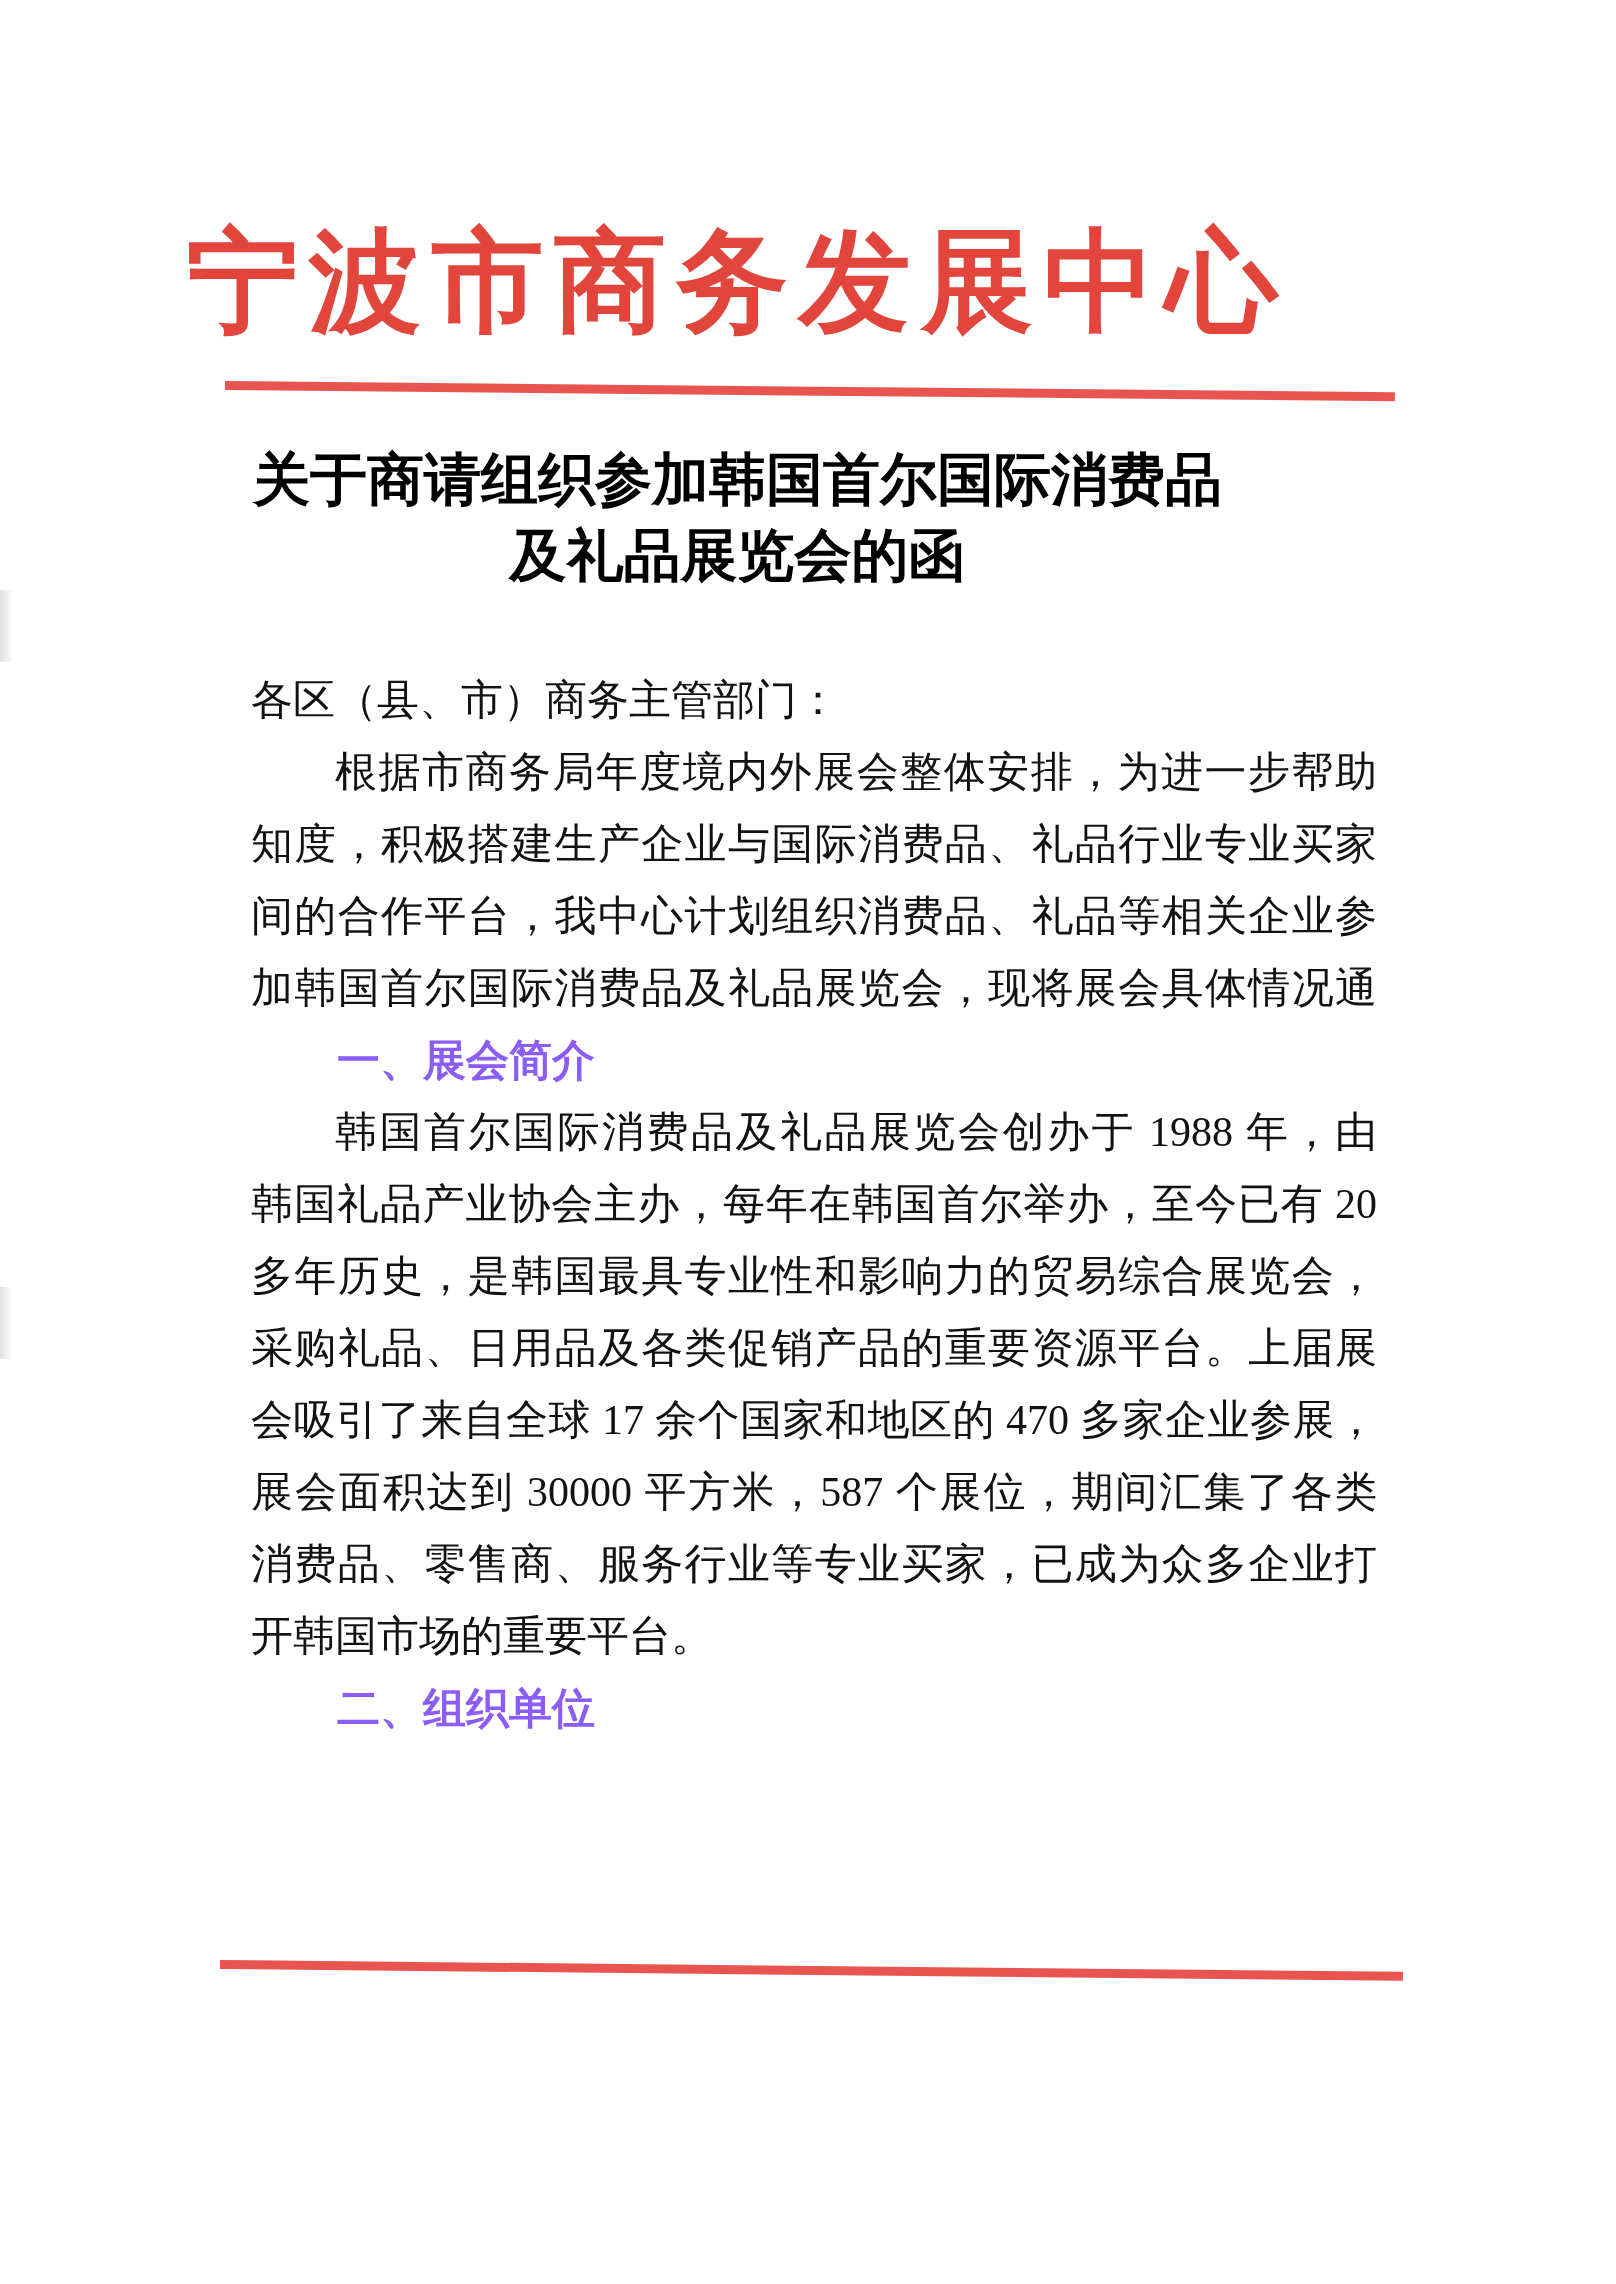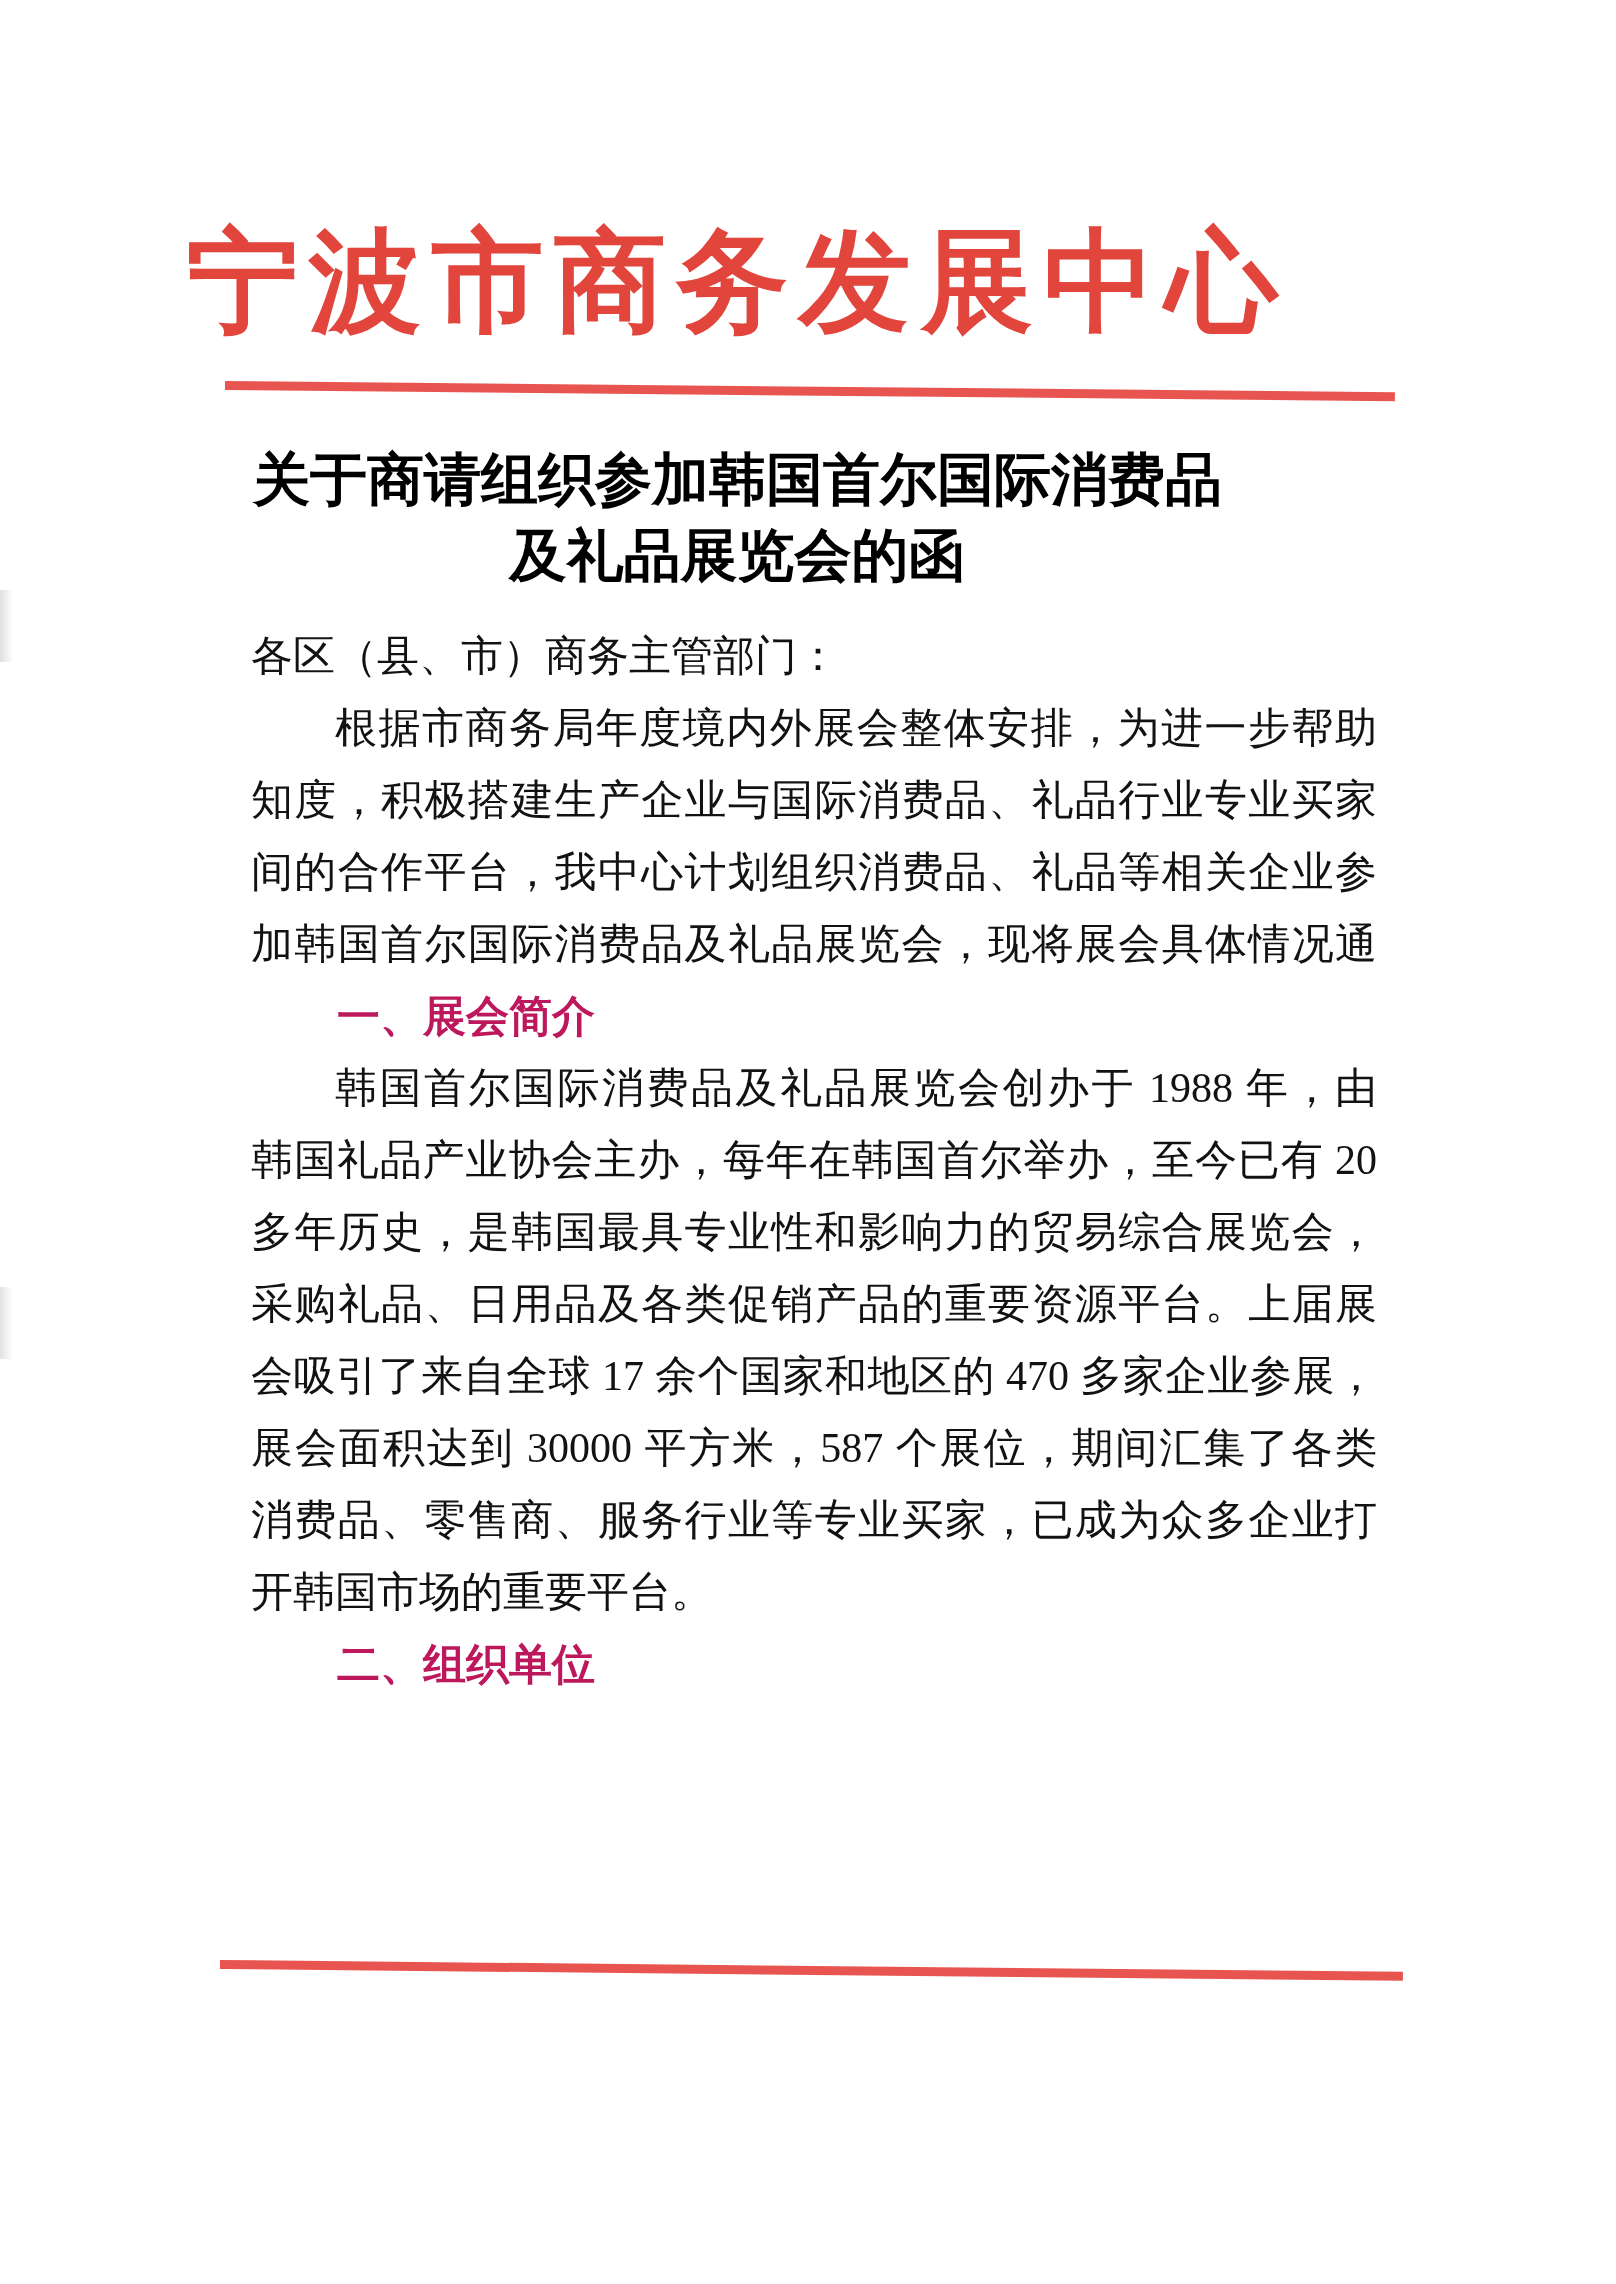--- a/index.html
+++ b/index.html
@@ -62,21 +62,21 @@
     font-weight: 900;
     font-size: 57px;
     line-height: 76px;
     font-family: "Liberation Serif", "DejaVu Serif", serif;
     margin-top: 28px;
   }
 
   
   .doc-body {
     position: absolute;
-    top: 620px;
+    top: 664px;
     left: 251px;
     width: 1126px;
     font-size: 42px;
     color: #121212;
     font-family: "Liberation Serif", "DejaVu Serif", serif;
   }
   .line {
     height: 72px;
     line-height: 72px;
     text-align: justify;
@@ -85,21 +85,21 @@
   .line.just {
     text-align-last: justify;
   }
   .line.indent {
     text-indent: 2em;
   }
   .line.heading {
     font-family: "Liberation Sans", "DejaVu Sans", sans-serif;
     font-weight: 700;
     font-size: 43px;
-    color: #be185d;
+    color: #8b5cf6;
   }
 
   
   .artifact {
     position: absolute;
     pointer-events: none;
   }
   .artifact.edge1 {
     top: 590px; left: 0; width: 13px; height: 72px;
     background: linear-gradient(to right, rgba(110,110,110,0.22), rgba(110,110,110,0));

